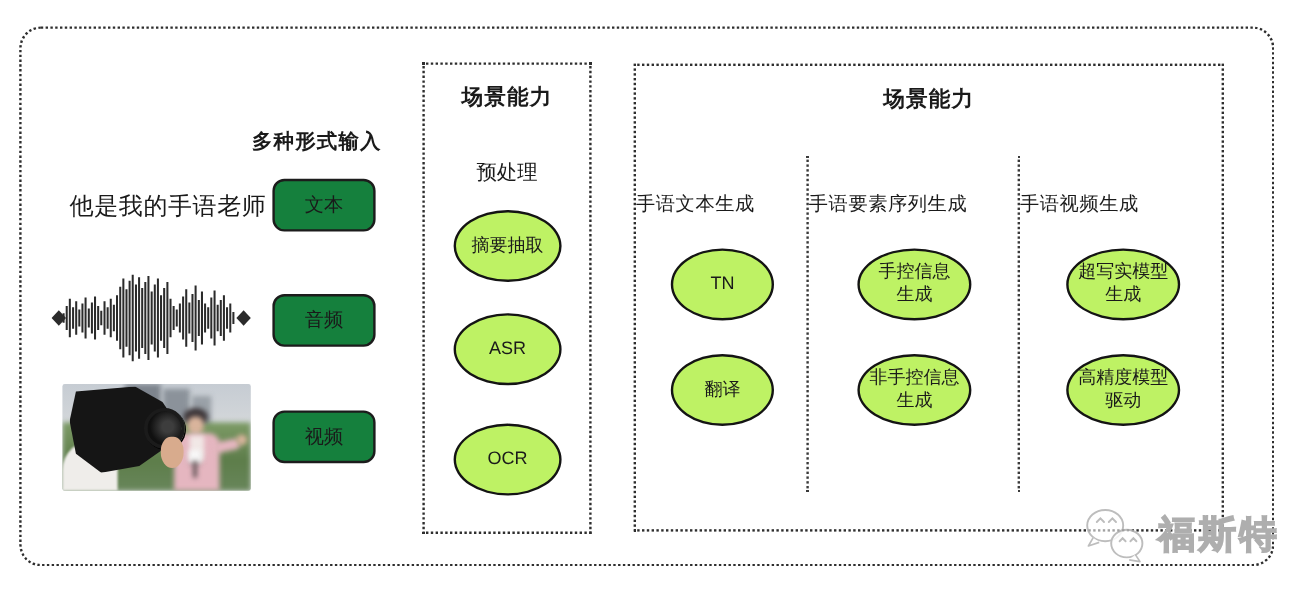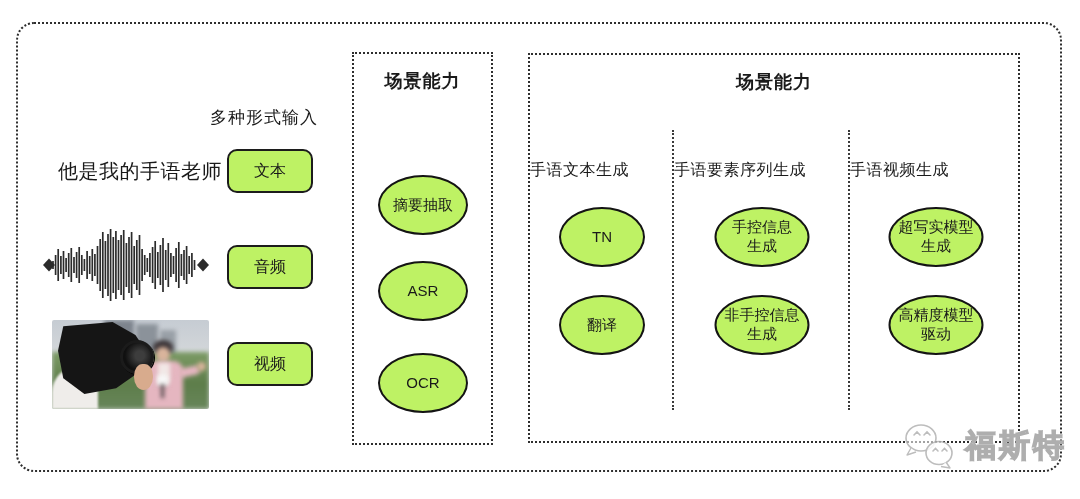--- a/index.html
+++ b/index.html
@@ -10,31 +10,31 @@
     overflow:hidden;
   }
   .outer-border {
     position:absolute; left:16px; top:22px; width:1046px; height:450px;
     border:2px dotted #2e2e2e; border-radius:18px;
   }
 
   
   .input-title {
     position:absolute; left:210px; top:106px; width:120px;
-    font-size:17px; font-weight:normal; letter-spacing:1px; white-space:nowrap;
+    font-size:17px; font-weight:bold; letter-spacing:1px; white-space:nowrap;
   }
   .sample-text {
     position:absolute; left:58px; top:158px; width:170px;
     font-size:20px; letter-spacing:0.5px; white-space:nowrap;
   }
   .io-box {
     position:absolute; left:227px; width:86px; height:44px;
     border:2px solid #1c1c1c; border-radius:10px;
     display:flex; align-items:center; justify-content:center;
-    font-size:16px; background:#bef264;
+    font-size:16px; background:#15803d;
   }
   .io-text  { top:149px; }
   .io-audio { top:245px; }
   .io-video { top:342px; }
 
   .waveform { position:absolute; left:42px; top:227px; width:168px; height:76px; }
 
   
   .photo {
     position:absolute; left:52px; top:320px; width:157px; height:89px;
@@ -160,20 +160,21 @@
   </div>
   <div class="io-box io-audio">
     <span>音频</span>
   </div>
   <div class="io-box io-video">
     <span>视频</span>
   </div>
 
   <div class="scene-box">
     <div class="box-title">场景能力</div>
+    <div class="scene-sub">预处理</div>
     <div class="ellipse scene-el scene-el-0">摘要抽取</div>
     <div class="ellipse scene-el scene-el-1">ASR</div>
     <div class="ellipse scene-el scene-el-2">OCR</div>
   </div>
 
   <div class="core-box">
     <div class="box-title">场景能力</div>
     <div class="divider div-0"></div>
     <div class="divider div-1"></div>
 

